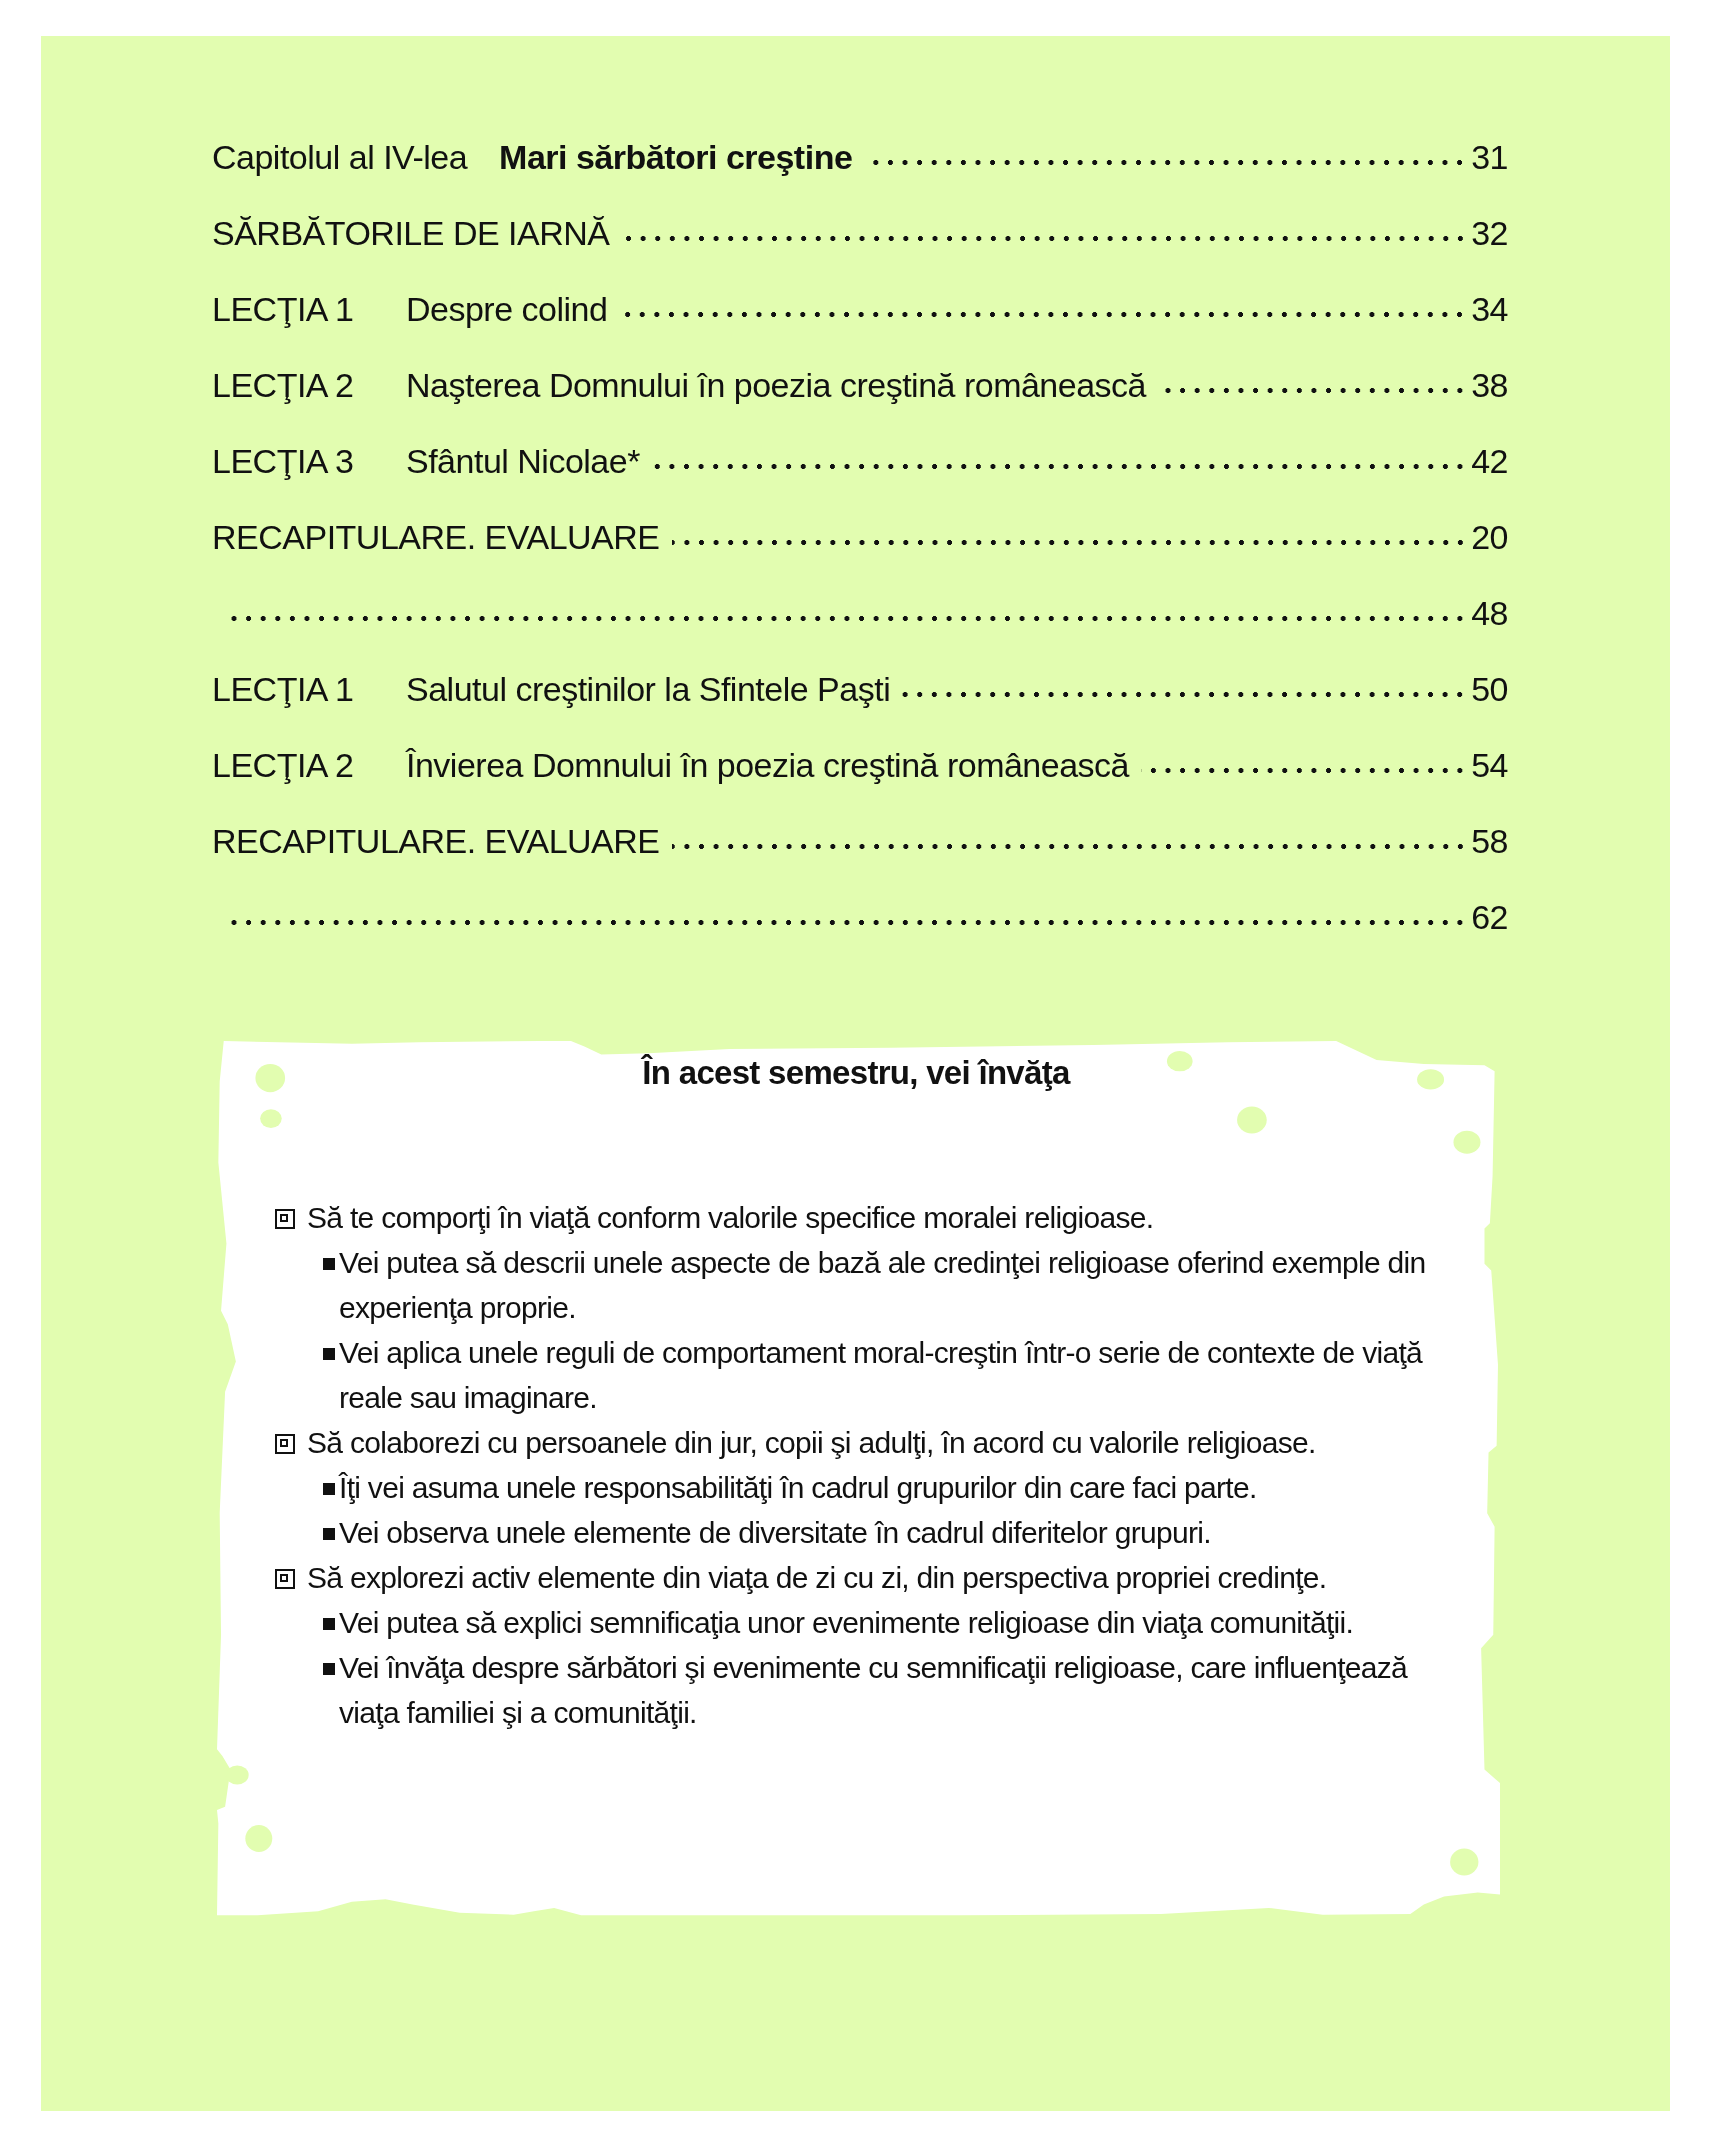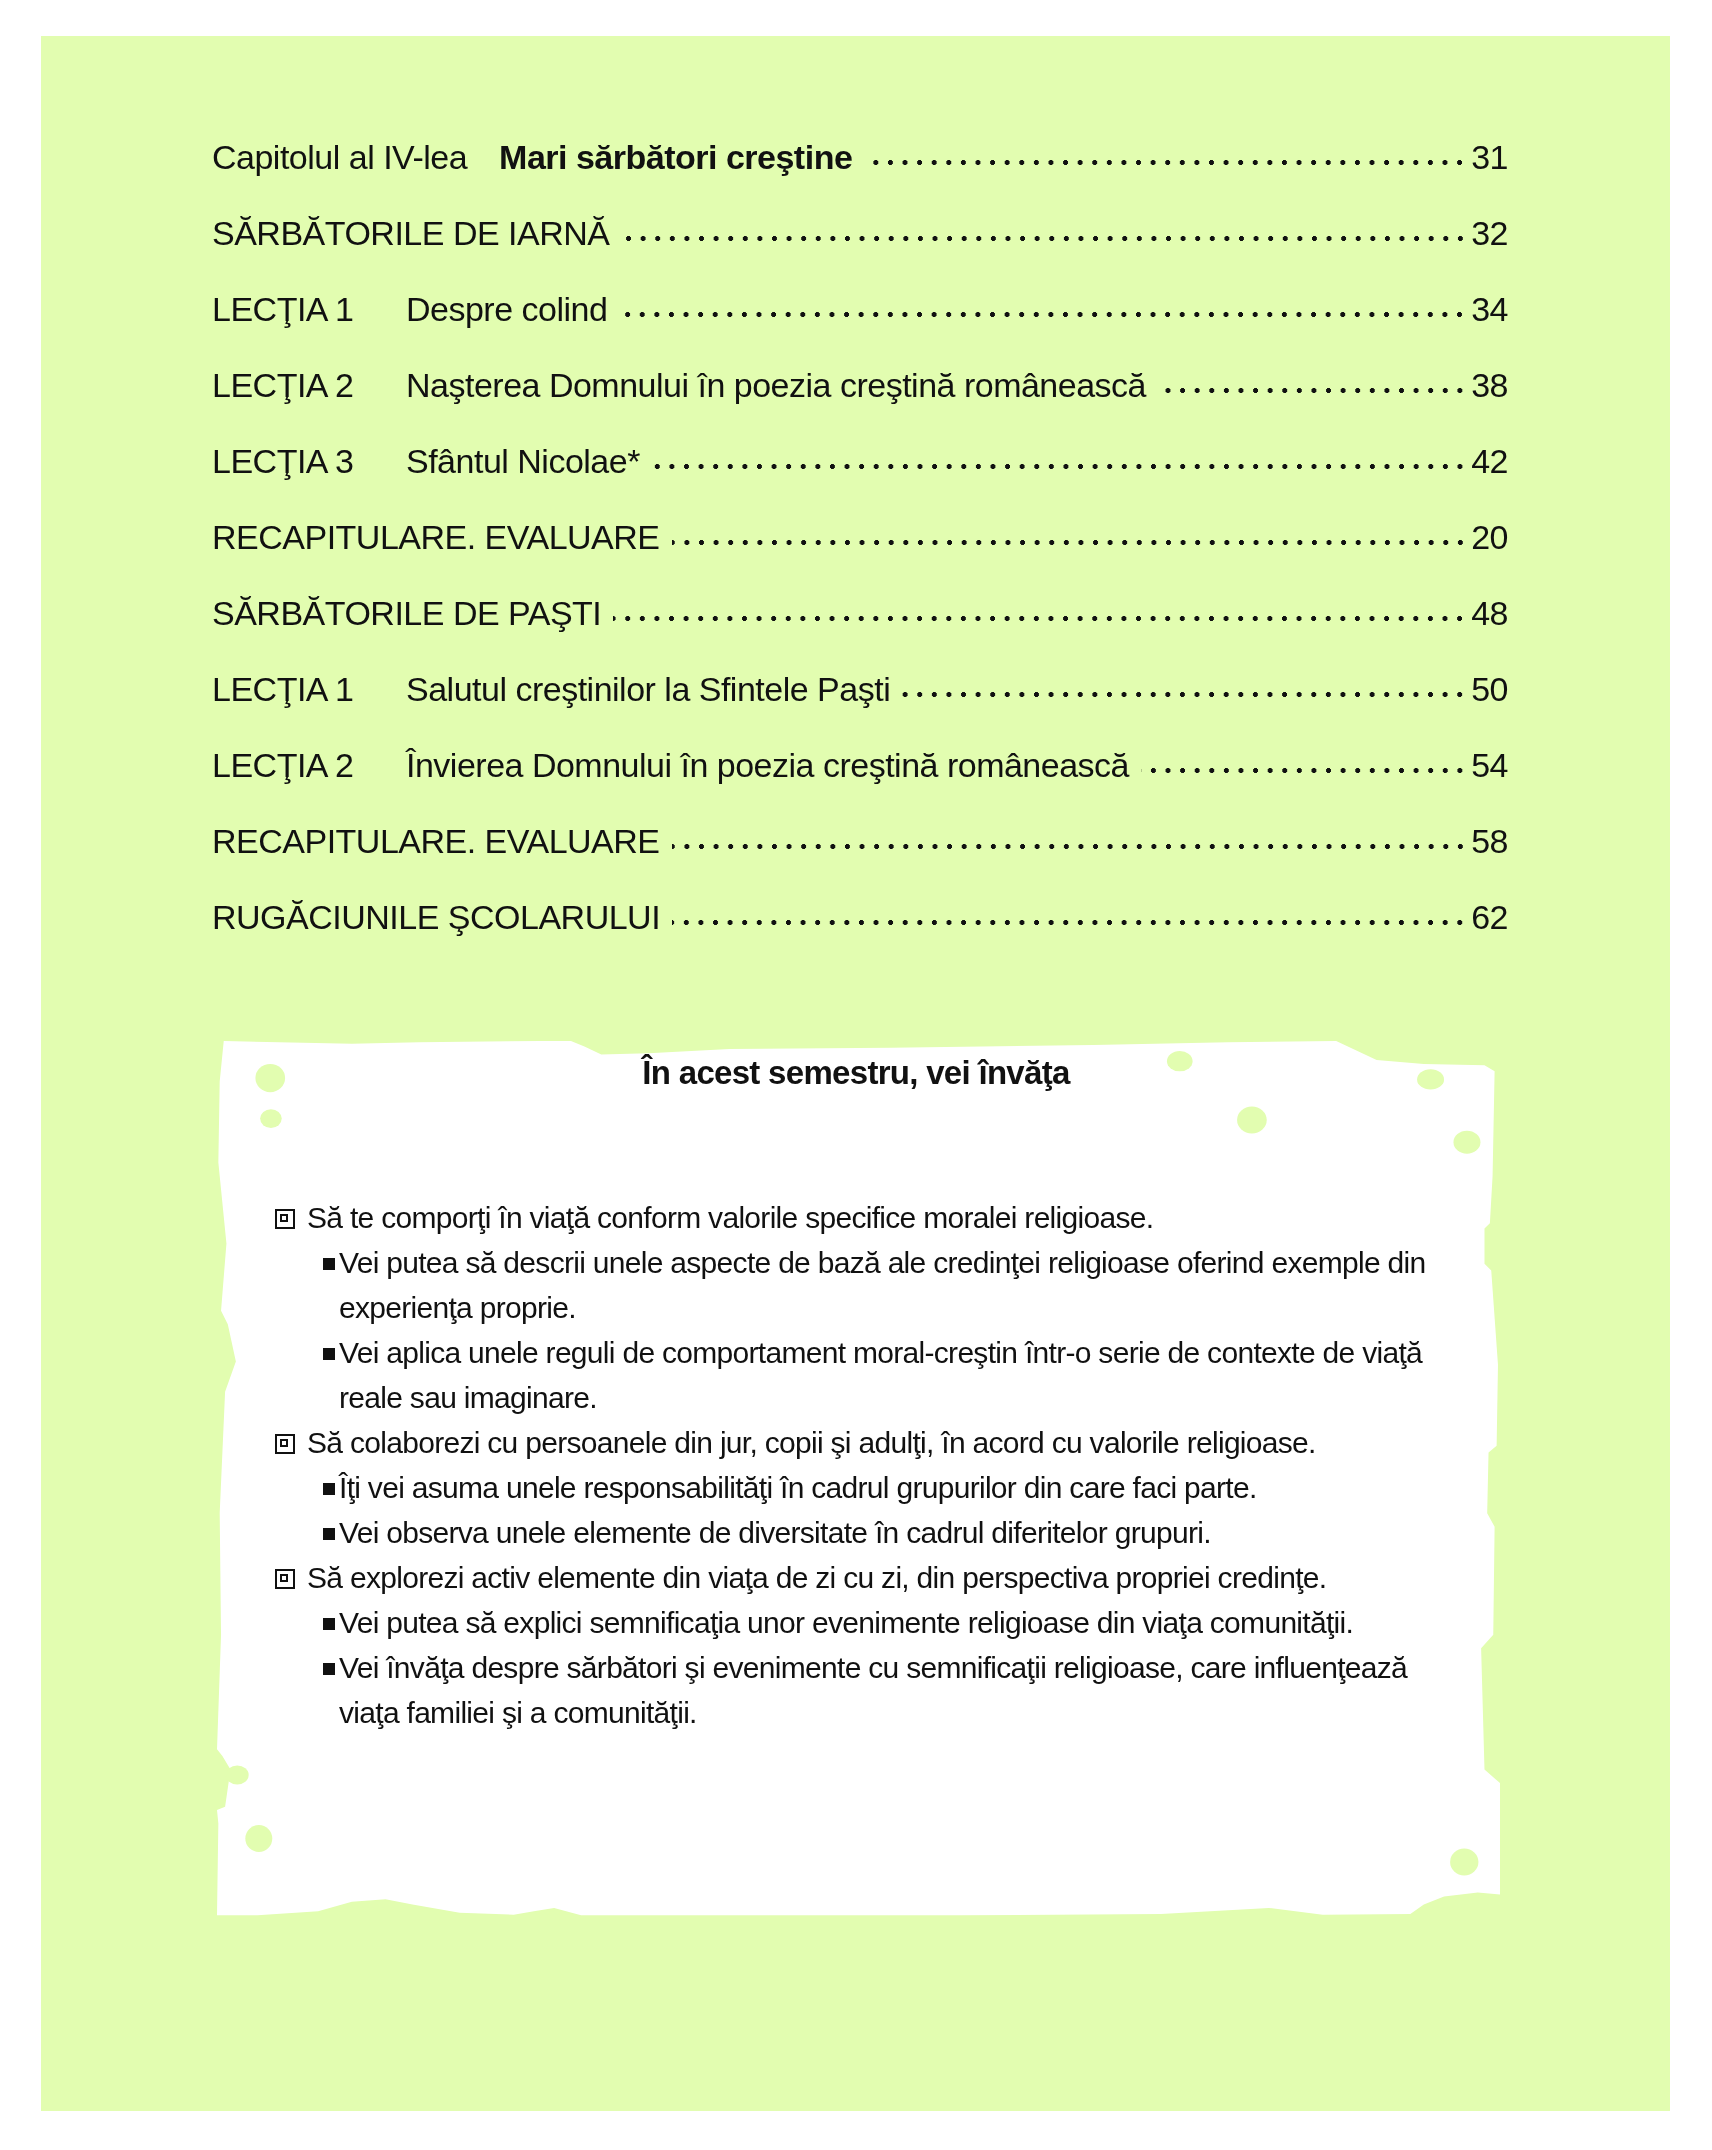--- a/index.html
+++ b/index.html
@@ -159,21 +159,20 @@
     <span class="toc-page">42</span>
   </li>
 
   <li class="toc-row">
     <span class="toc-label">RECAPITULARE. EVALUARE</span>
     <span class="toc-leader"></span>
     <span class="toc-page">20</span>
   </li>
 
   <li class="toc-row">
-    <span class="toc-label">SĂRBĂTORILE DE PAŞTI</span>
     <span class="toc-leader"></span>
     <span class="toc-page">48</span>
   </li>
 
   <li class="toc-row">
     <span class="toc-label">
       <span class="toc-lesson">LECŢIA 1</span>
       <span>Salutul creştinilor la Sfintele Paşti</span>
     </span>
     <span class="toc-leader"></span>
@@ -189,21 +188,20 @@
     <span class="toc-page">54</span>
   </li>
 
   <li class="toc-row">
     <span class="toc-label">RECAPITULARE. EVALUARE</span>
     <span class="toc-leader"></span>
     <span class="toc-page">58</span>
   </li>
 
   <li class="toc-row">
-    <span class="toc-label">RUGĂCIUNILE ŞCOLARULUI</span>
     <span class="toc-leader"></span>
     <span class="toc-page">62</span>
   </li>
 </ul>
 
 <div class="box">
   <svg class="paper" viewBox="0 0 1903 1297" preserveAspectRatio="none">
     <path fill="#ffffff" d="
       M 10 0 L 200 4 L 300 2 L 480 0 L 520 -2 L 545 8 L 570 20 L 640 18 L 760 12 L 1000 10 L 1300 6 L 1500 2 L 1660 0 L 1690 14 L 1720 28 L 1790 34 L 1880 36 L 1895 45
       L 1892 200 L 1888 270 L 1880 278 L 1880 330 L 1890 340 L 1900 480 L 1898 600 L 1886 610 L 1884 700 L 1895 720 L 1893 880 L 1875 900 L 1880 1080 L 1903 1100

